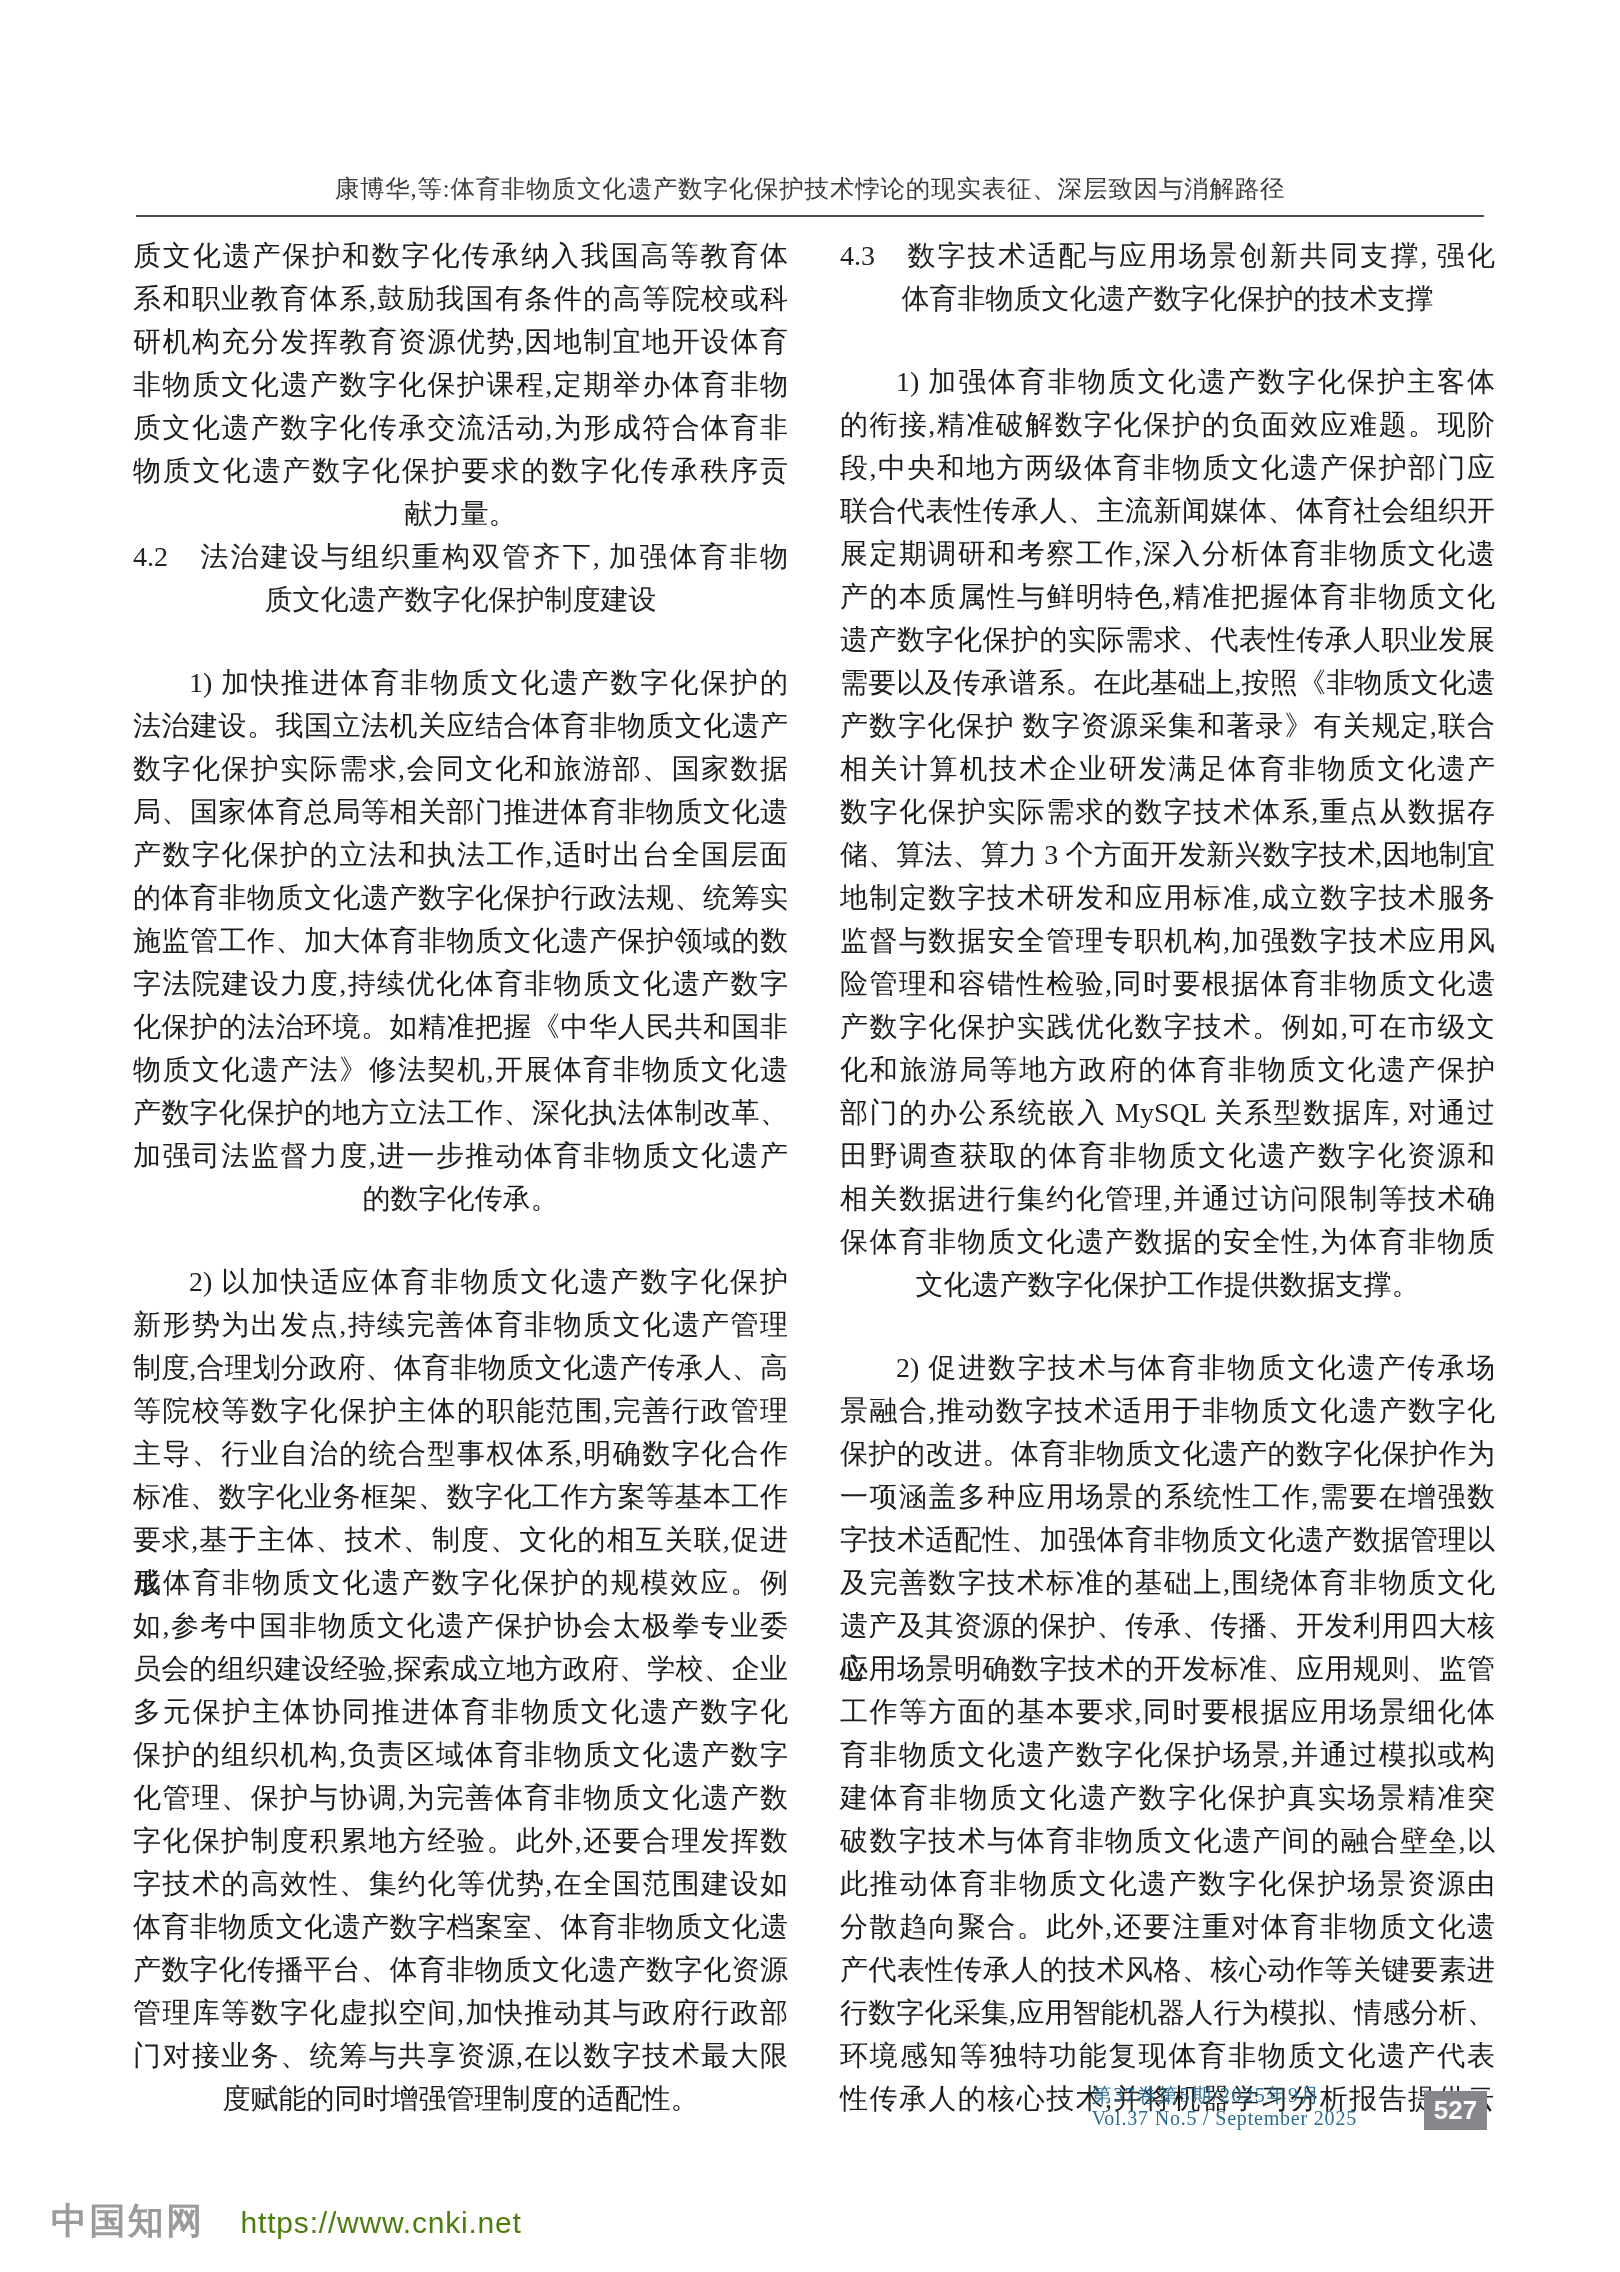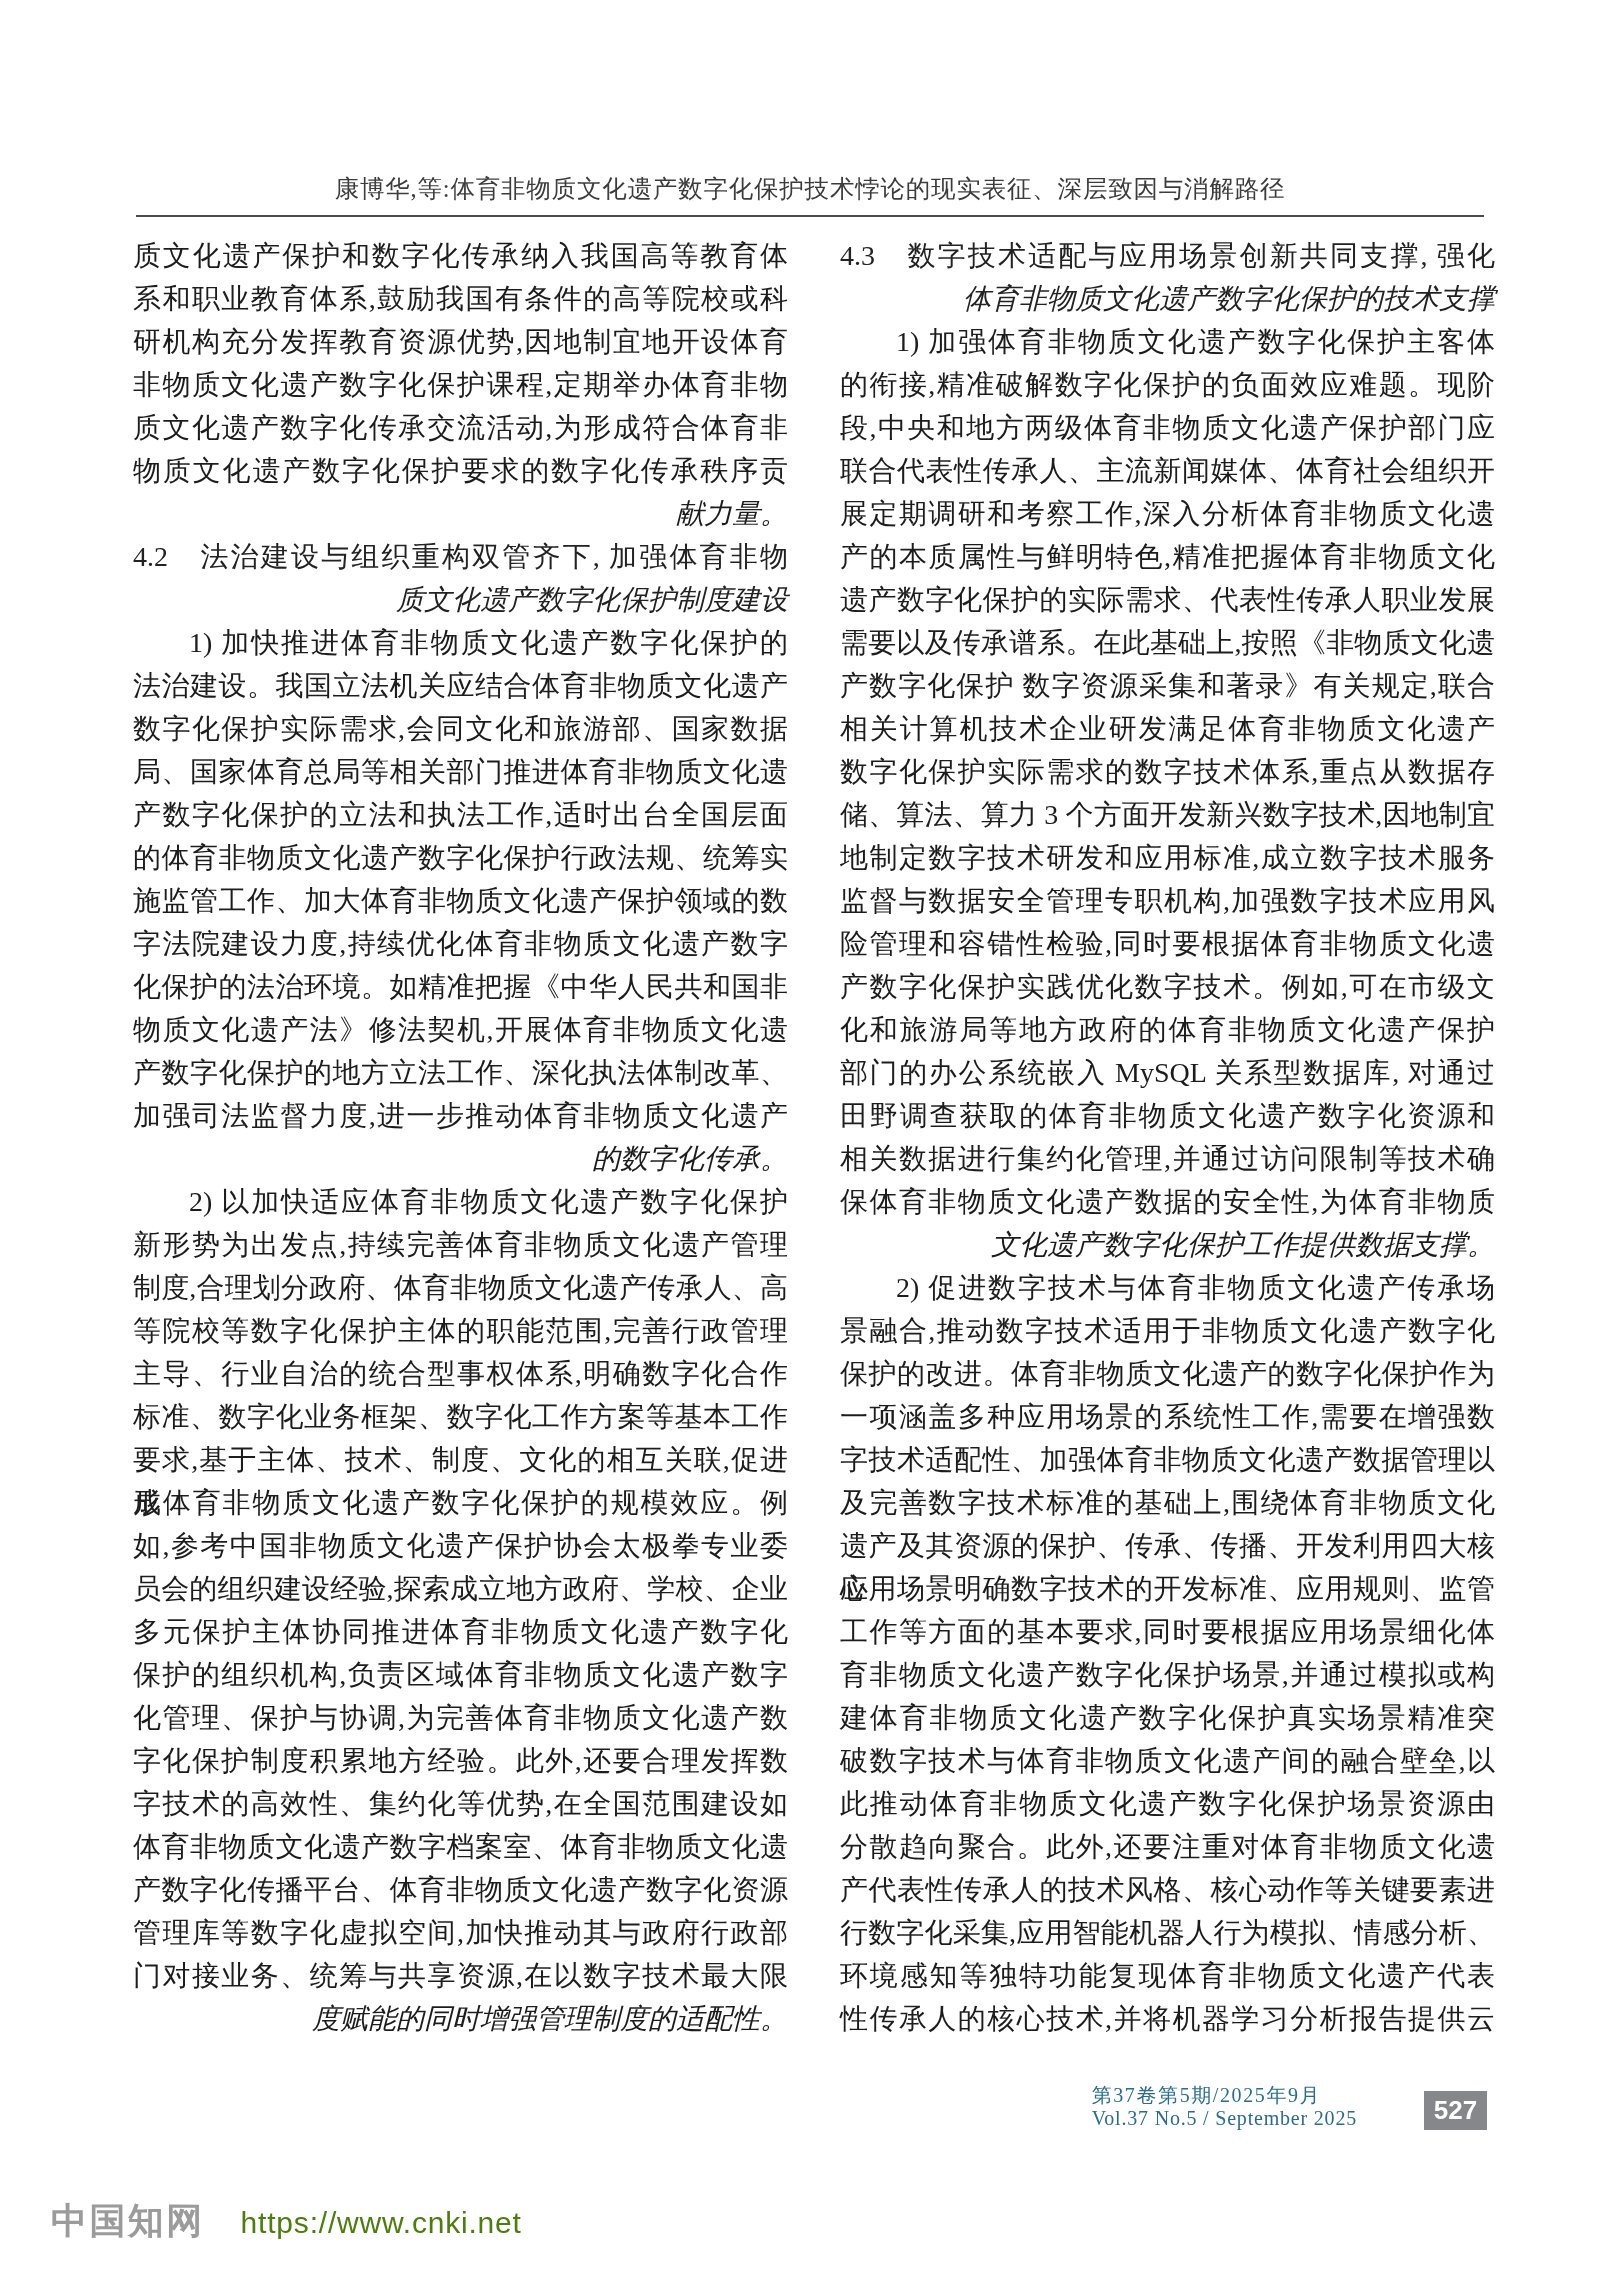--- a/index.html
+++ b/index.html
@@ -18,22 +18,22 @@
   .col{
     position:absolute;top:234px;width:655px;
     font-size:28px;line-height:43px;color:#1c1c1c;
   }
   .col-left{left:133px;}
   .col-right{left:840px;}
   .ln{
     text-align:justify;text-align-last:justify;text-justify:inter-character;
     height:43px;overflow:visible;
   }
-  .end{text-align:right;text-align-last:auto;font-style:italic;}
-  .ind{text-indent:2em;}
+  .end{text-align:center;text-align-last:auto;}
+  .ind{text-indent:2em;margin-top:40px;}
   .hd{color:#222222;}
   .footer{
     position:absolute;top:2084px;right:264px;color:#2a6b90;
   }
   .footer-cn{font-size:20px;line-height:23px;letter-spacing:1.6px;}
   .footer-en{font-size:20px;line-height:23px;letter-spacing:0.8px;}
   .pagebadge{
     position:absolute;left:1408px;top:2091px;width:63px;height:39px;
     background:#85878b;color:#ffffff;
     font-family:"Liberation Sans","DejaVu Sans",sans-serif;font-weight:bold;font-size:26px;

